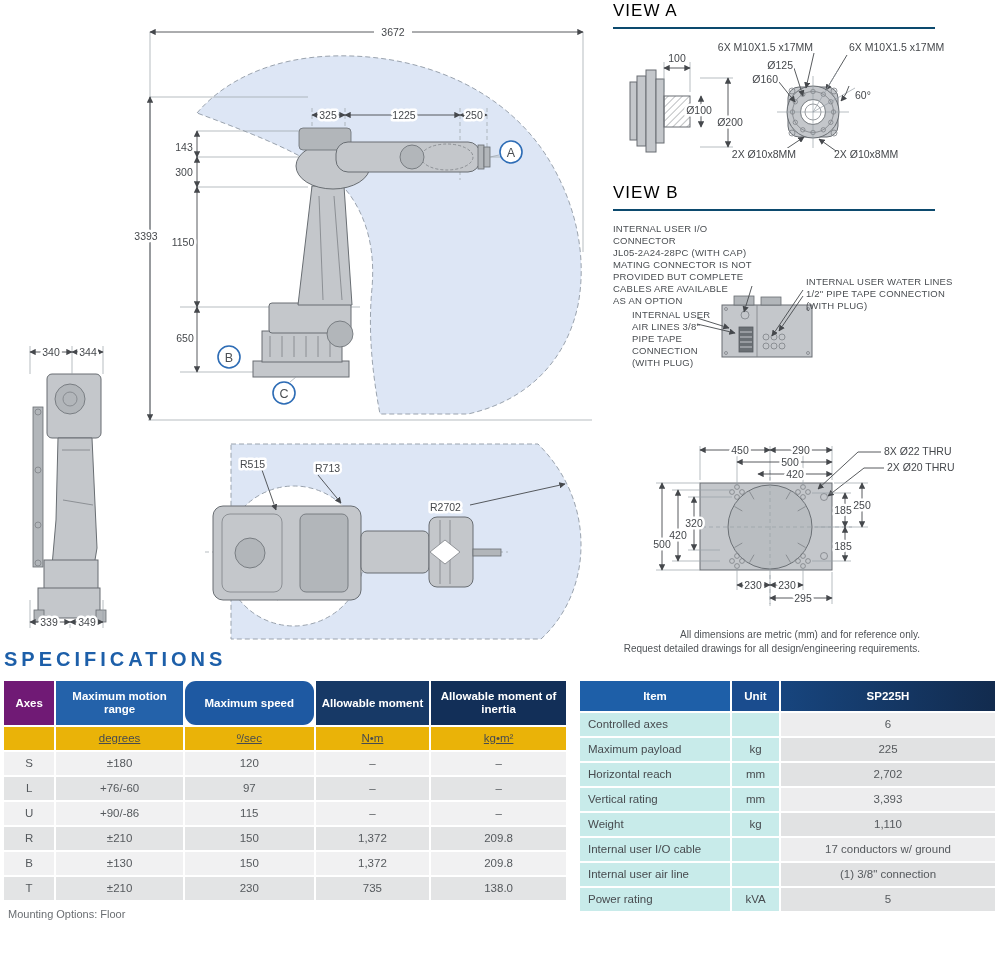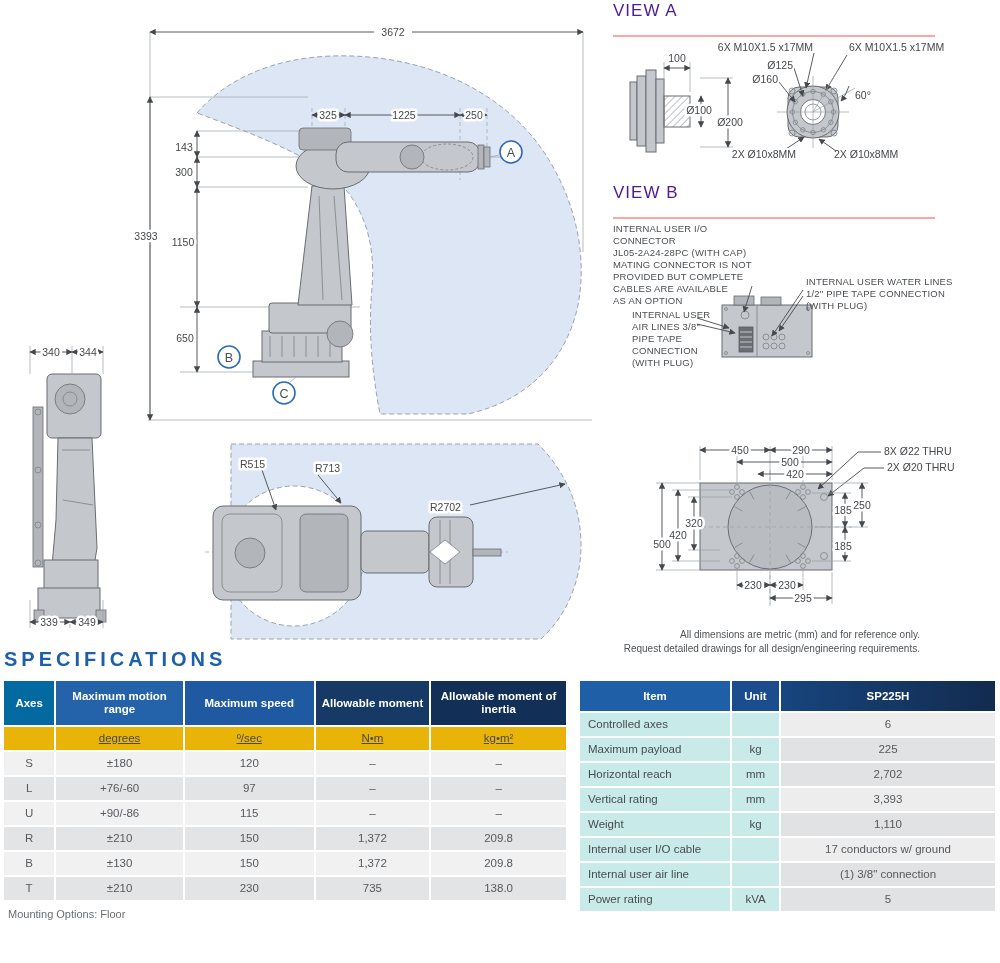--- a/index.html
+++ b/index.html
@@ -14,37 +14,37 @@
   .dim{stroke:#45484c;stroke-width:.9;fill:none;}
   .ext{stroke:#9aa0a7;stroke-width:.7;fill:none;}
   .dash{stroke-dasharray:4 3;}
   svg text{font-family:"Liberation Sans",sans-serif;font-size:10.5px;fill:#45484c;}
   text.d{paint-order:stroke;stroke:#fff;stroke-width:5px;stroke-linejoin:round;text-anchor:middle;}
   text.ds{text-anchor:start;}
   text.de{text-anchor:end;paint-order:stroke;stroke:#fff;stroke-width:4px;}
   .abc circle{fill:#fff;stroke:#2d6cb5;stroke-width:1.6;}
   .abc text{font-size:12.5px;fill:#4a4f54;text-anchor:middle;}
   
-  .vtitle{position:absolute;width:322px;font-size:17px;color:#4c1d95;letter-spacing:1px;
-          border-bottom:2px solid #fca5a5;padding-bottom:14px;}
+  .vtitle{position:absolute;width:322px;font-size:17px;color:#000000;letter-spacing:1px;
+          border-bottom:2px solid #0c4a6e;padding-bottom:6px;}
   .note{position:absolute;font-size:9.5px;line-height:12px;color:#4a4e52;letter-spacing:.2px;}
   .footnote{position:absolute;left:610px;top:628px;width:310px;text-align:right;
             font-size:10px;line-height:14px;color:#4f5357;}
   .spec-h{position:absolute;left:4px;top:648px;font-size:20px;font-weight:bold;
           color:#1d5fa9;letter-spacing:4px;}
   .mounting{position:absolute;left:8px;top:908px;font-size:11px;color:#6a6e72;}
   
   table{border-collapse:separate;border-spacing:2px;table-layout:fixed;}
   .axes-table{position:absolute;left:2px;top:679px;width:566px;}
   .model-table{position:absolute;left:578px;top:679px;width:419px;}
   th{color:#fff;font-size:11.5px;font-weight:bold;text-align:center;padding:2px 3px;line-height:13px;}
   .axes-table th{height:40px;}
   .model-table th{height:26px;}
   td{font-size:11.5px;color:#55595d;text-align:center;height:23px;padding:0 2px;line-height:13px;}
-  .h-c0{background:#0369a1;} .h-c1{background:#2462aa;} .h-c2{background:#1e59a2;}
+  .h-c0{background:#701a75;} .h-c1{background:#2462aa;} .h-c2{background:#1e59a2;border-radius:11px;}
   .h-c3{background:#173966;} .h-c4{background:#122f58;}
   .m-c0{background:#1e5fa8;} .m-c1{background:#1a4c8e;}
   .m-c2{background:linear-gradient(90deg,#17457e,#122b4e);}
   .teal{background:#eab308;color:#474b4f;text-decoration:underline;}
   .lt td{background:#f1f1f2;} .dk td{background:#e3e4e5;}
   .model-table td.item{background:#c8ebea;text-align:left;padding-left:8px;color:#474b4f;}
   .model-table td.unit{background:#c8ebea;color:#474b4f;}
   .model-table tr.vl td.val{background:#ededee;}
   .model-table tr.vd td.val{background:#e1e2e3;}
 </style>

